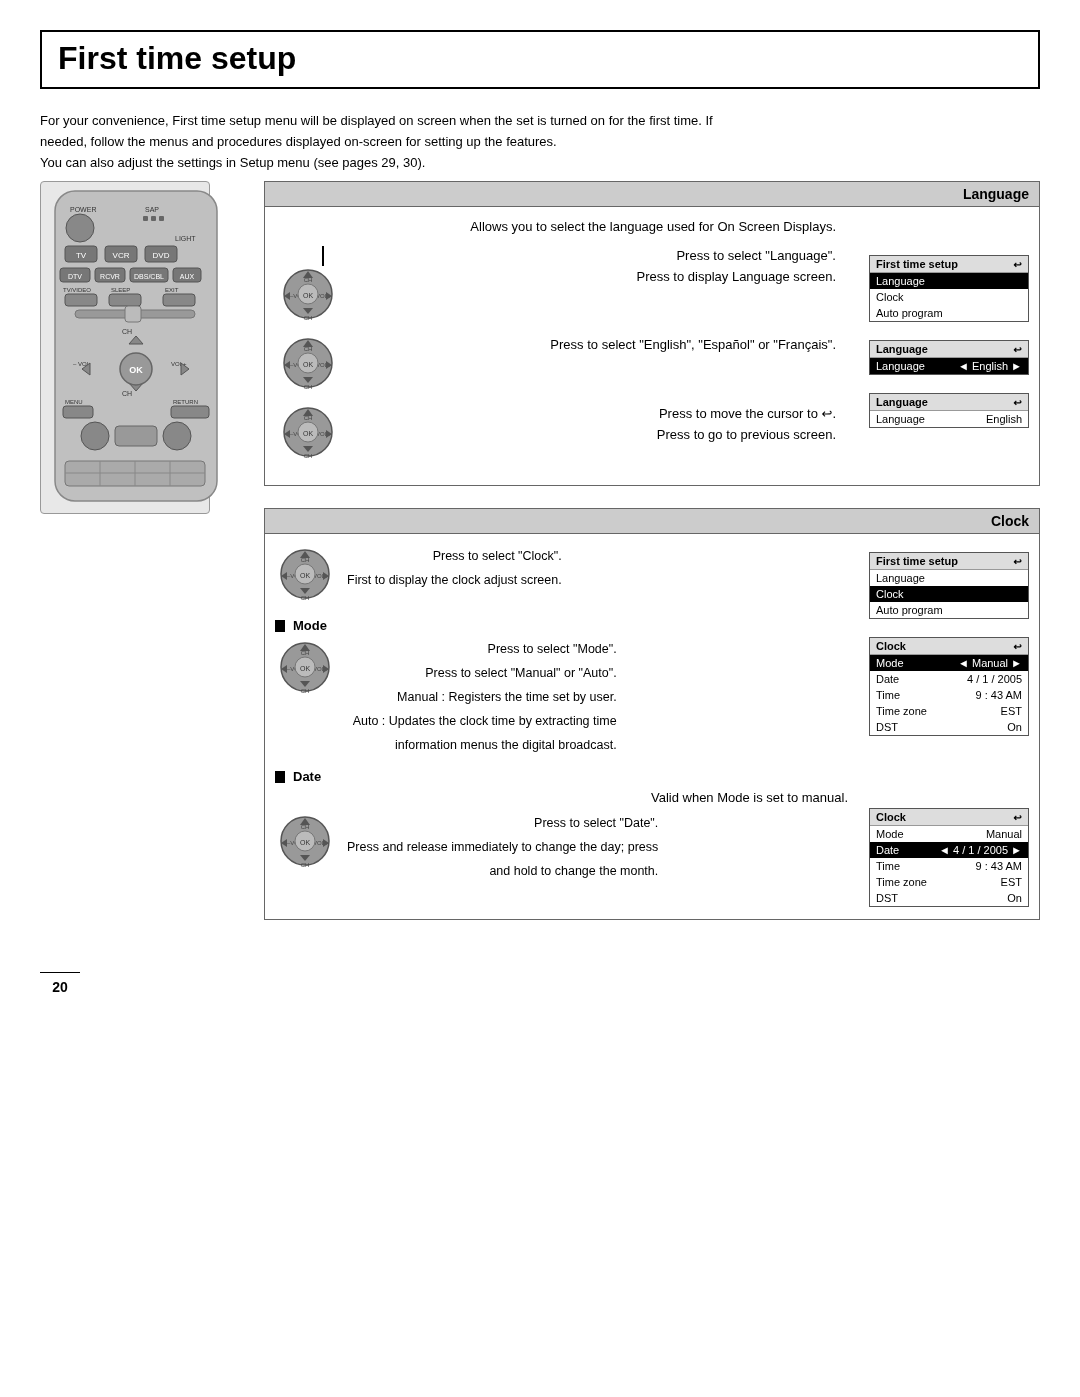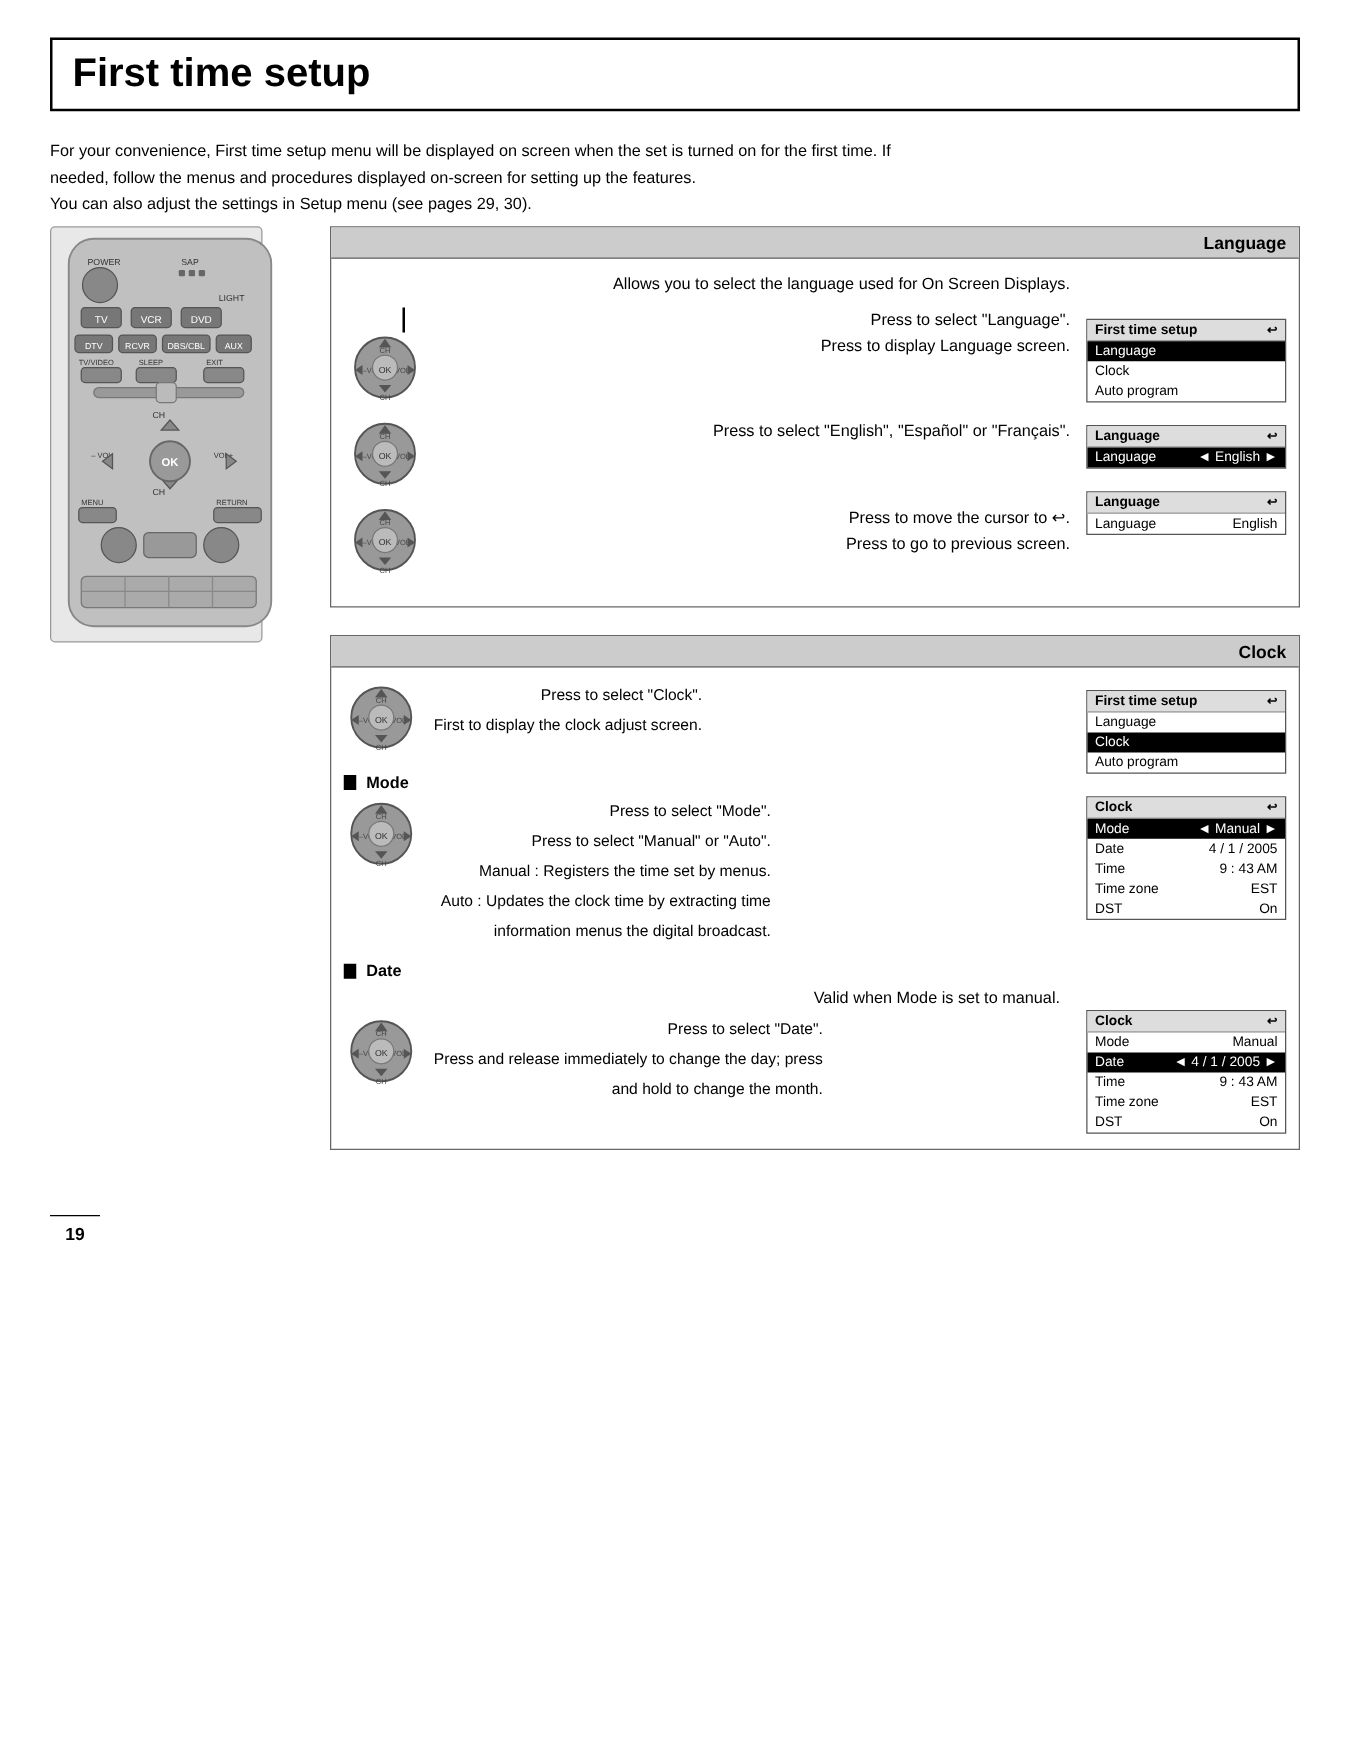--- a/index.html
+++ b/index.html
@@ -250,21 +250,21 @@
           <line x1="125" y1="275" x2="125" y2="300" stroke="#888" stroke-width="1"></line>
         </svg>
       </div>
     </div>
 
     <div class="content-col">
 
       <div class="section-box">
         <div class="section-header">Language</div>
         <div class="section-body">
-          <div style="display:flex; gap:8px;">
+          <div style="display:flex; gap:28px;">
             <div style="flex:1;">
               <p style="margin-bottom:12px; font-size:13px;">Allows you to select the language used for On Screen Displays.</p>
 
               <div class="lang-step">
 
                 <div style="display:flex; flex-direction:column; align-items:center; width:65px; flex-shrink:0;">
                   <div style="width:2px; height:20px; background:#000; margin-left:30px;"></div>
                   <svg width="60" height="55">
                     <circle cx="30" cy="28" r="24" fill="#999" stroke="#555" stroke-width="1.5"></circle>
                     <text x="30" y="16" font-size="6" fill="#444" text-anchor="middle">CH</text>
@@ -418,21 +418,21 @@
                     <polygon points="54,30 48,26 48,34" fill="#555"></polygon>
                     <circle cx="30" cy="28" r="10" fill="#bbb" stroke="#777" stroke-width="1"></circle>
                     <text x="30" y="32" font-size="7" fill="#333" text-anchor="middle">OK</text>
                     <polygon points="30,48 25,42 35,42" fill="#555"></polygon>
                     <text x="30" y="54" font-size="6" fill="#444" text-anchor="middle">CH</text>
                   </svg>
                 </div>
                 <div>
                   <p class="small-line-text">Press to select "Mode".</p>
                   <p class="small-line-text">Press to select "Manual" or "Auto".</p>
-                  <p class="small-line-text">Manual : Registers the time set by menus.</p>
+                  <p class="small-line-text">Manual : Registers the time set by user.</p>
                   <p class="small-line-text">Auto     : Updates the clock time by extracting time</p>
                   <p class="small-line-text" style="padding-left:48px;">information menus the digital broadcast.</p>
                 </div>
               </div>
 
               <div class="subsection-label">Date</div>
 
               <p style="font-size:13px; margin-bottom:8px;">Valid when Mode is set to manual.</p>
 
               <div style="display:flex; gap:12px; margin-bottom:10px;">
@@ -534,15 +534,15 @@
 
             </div>
           </div>
         </div>
       </div>
 
     </div>
   </div>
 
   
-  <div class="page-number">19</div>
+  <div class="page-number">20</div>
 
 </div>
 
 </body></html>

